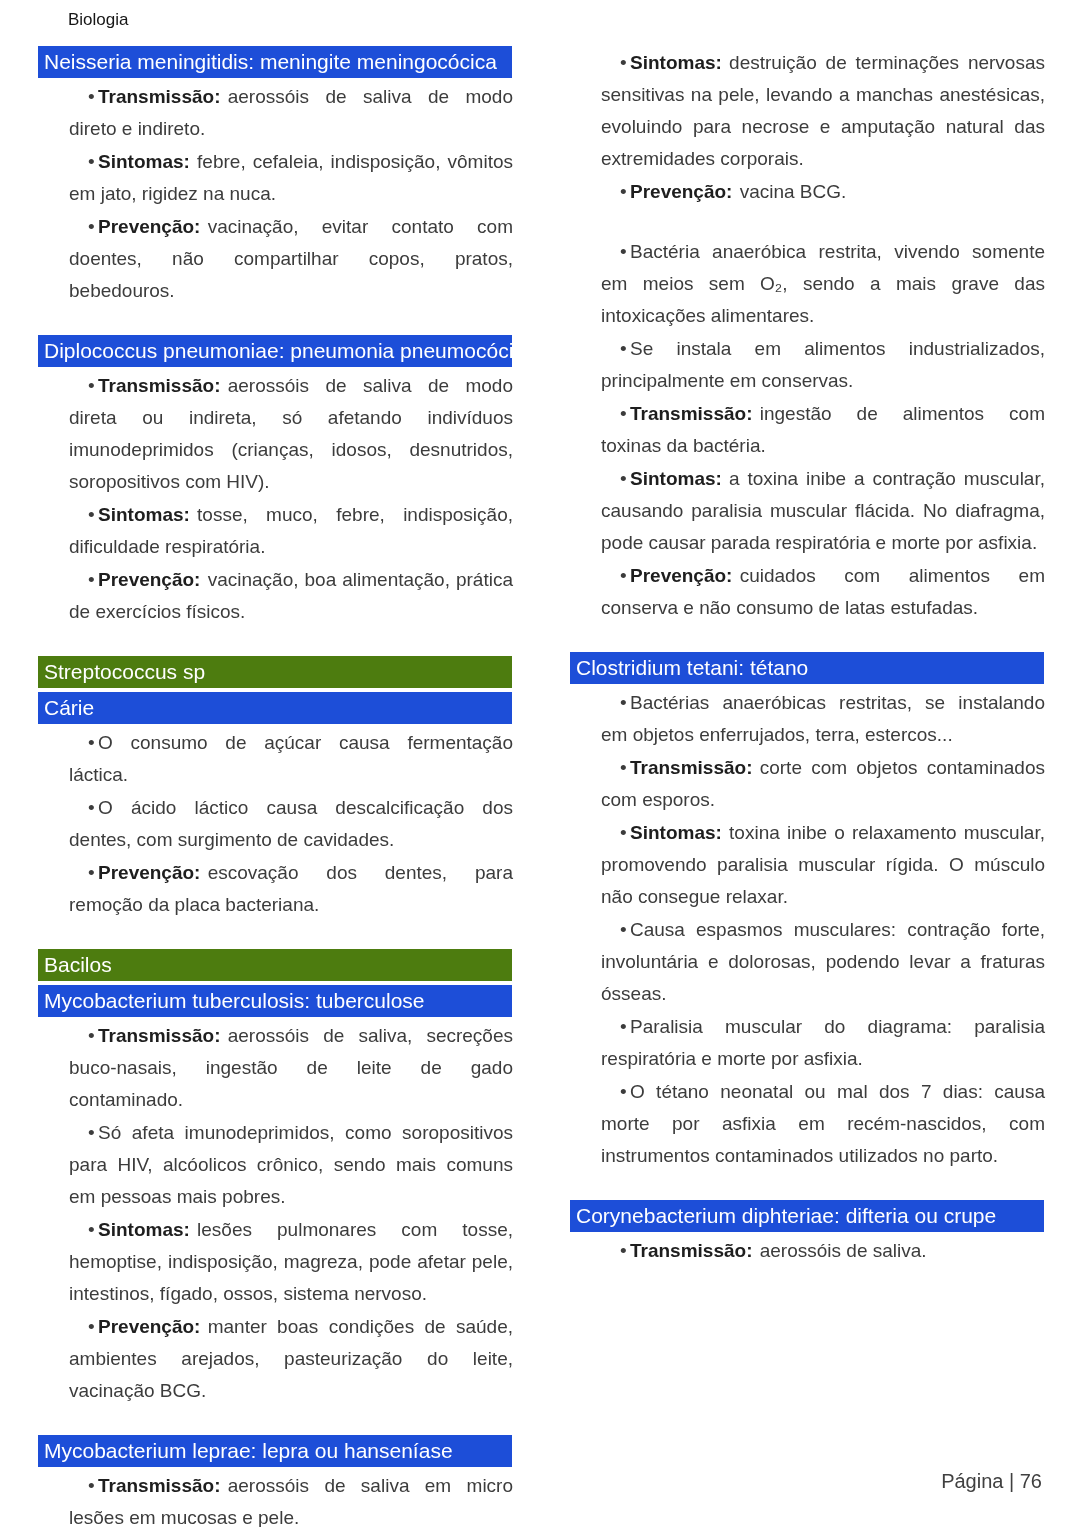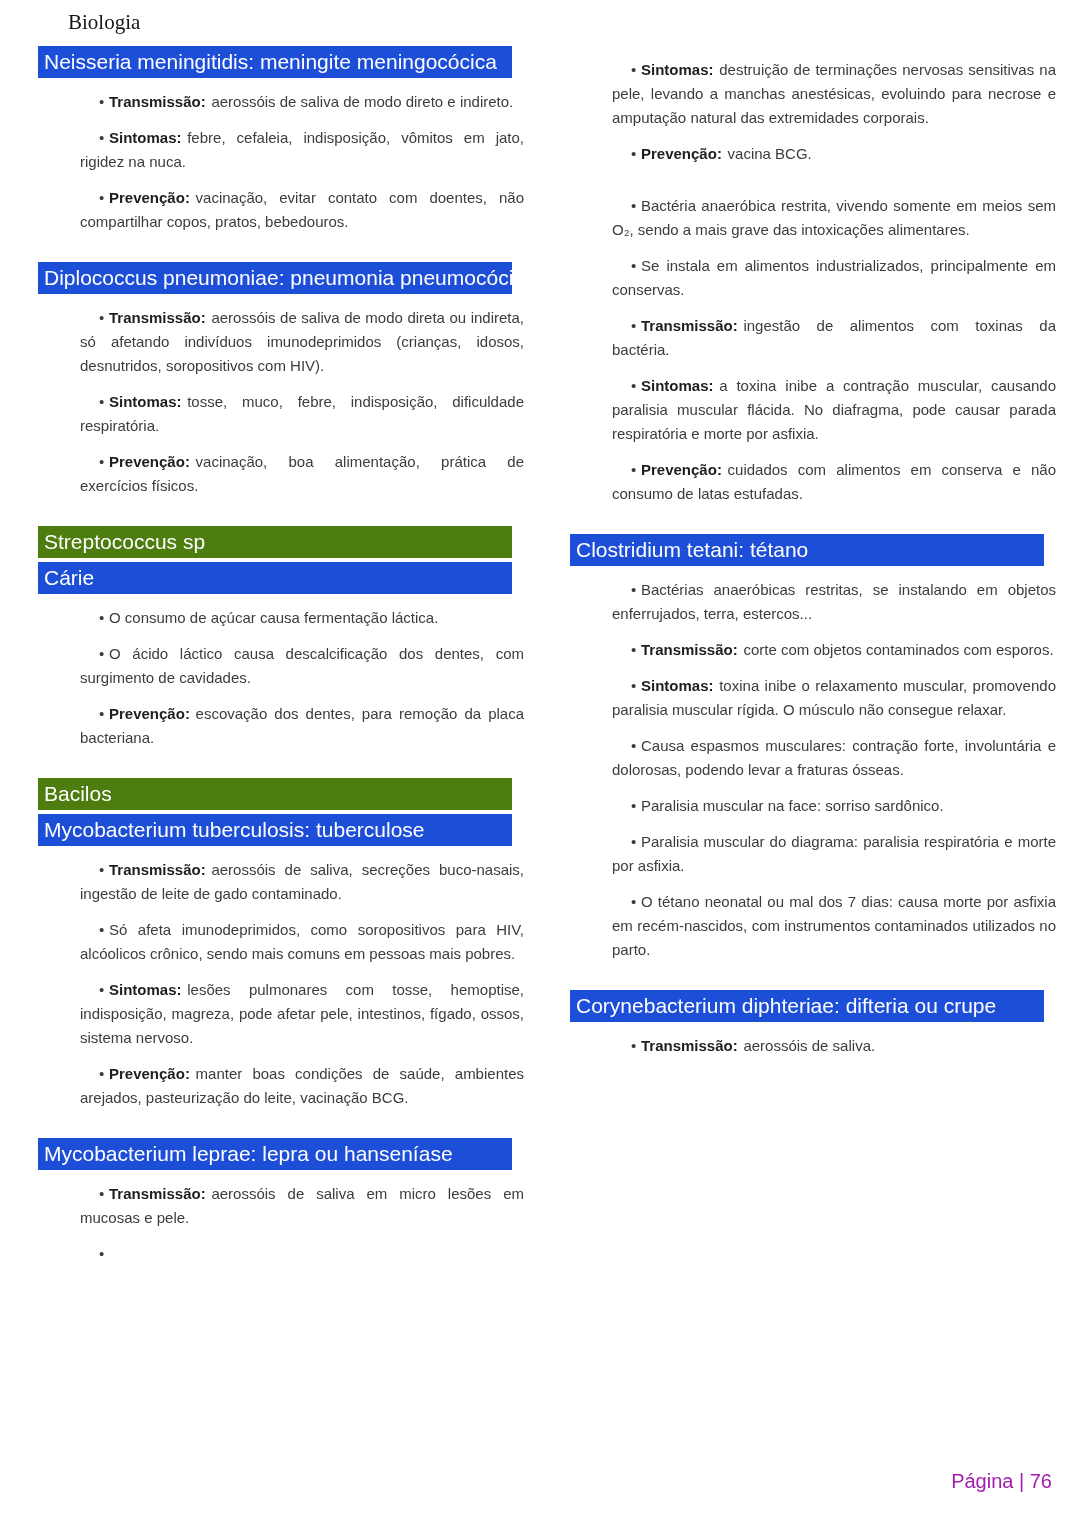--- a/index.html
+++ b/index.html
@@ -7,21 +7,21 @@
     position:relative;
     width:1080px;height:1527px;
     background:#ffffff;
     font-family:"Liberation Sans", sans-serif;
     color:#3c3c3c;
     overflow:hidden;
     margin:0 auto;
   }
   .doc-header{
     position:absolute;top:10px;left:68px;
-    font-size:21px;color:#161616;font-family:Liberation Serif, serif;
+    font-size:17px;color:#161616;
   }
   .columns{
     position:absolute;top:46px;left:38px;
     display:flex;gap:58px;
   }
   .col{width:474px;}
   .section + .section{margin-top:28px;}
   .bar{
     width:100%;
     box-sizing:border-box;
@@ -29,38 +29,38 @@
     height:32px;line-height:32px;
     font-size:21px;color:#ffffff;
     white-space:nowrap;overflow:hidden;
     margin-bottom:3px;
   }
   .bar + .bar{margin-top:4px;}
   .bar-dark{background:#1d4ed8;}
   .bar-light{background:#4d7c0f;}
   .body{padding-left:30px;}
   p.bullet{
-    margin:12px;
+    margin:1px;
     width:444px;
-    font-size:15px;line-height:24px;
+    font-size:19px;line-height:32px;
     text-align:justify;
     color:#3c3c3c;
   }
   p.bullet::before{
     content:"\2022";
     display:inline-block;
     margin-left:19px;
     width:10px;
     color:#3c3c3c;
   }
   .lab{font-weight:bold;color:#1e1e1e;}
   .lab:not(:empty){margin-right:.38em;}
   .doc-footer{
-    position:absolute;top:1470px;right:28px;
-    font-size:20px;color:#a21caf;
+    position:absolute;top:1470px;right:38px;
+    font-size:20px;color:#404040;
   }
 </style>
 </head>
 <body>
 
 <div class="page">
   <div class="doc-header">Biologia</div>
   <div class="columns">
     <div class="col" id="col-left">
         <section class="section">
@@ -122,21 +122,20 @@
             <p class="bullet"><span class="lab">Prevenção:</span><span class="txt">cuidados com alimentos em conserva e não consumo de latas estufadas.</span></p>
           </div>
         </section>
         <section class="section">
           <div class="bar bar-dark">Clostridium tetani: tétano</div>
           <div class="body">
             <p class="bullet"><span class="lab"></span><span class="txt">Bactérias anaeróbicas restritas, se instalando em objetos enferrujados, terra, estercos...</span></p>
             <p class="bullet"><span class="lab">Transmissão:</span><span class="txt">corte com objetos contaminados com esporos.</span></p>
             <p class="bullet"><span class="lab">Sintomas:</span><span class="txt">toxina inibe o relaxamento muscular, promovendo paralisia muscular rígida. O músculo não consegue relaxar.</span></p>
             <p class="bullet"><span class="lab"></span><span class="txt">Causa espasmos musculares: contração forte, involuntária e dolorosas, podendo levar a fraturas ósseas.</span></p>
-            <p class="bullet"><span class="lab"></span><span class="txt">Paralisia muscular na face: sorriso sardônico.</span></p>
             <p class="bullet"><span class="lab"></span><span class="txt">Paralisia muscular do diagrama: paralisia respiratória e morte por asfixia.</span></p>
             <p class="bullet"><span class="lab"></span><span class="txt">O tétano neonatal ou mal dos 7 dias: causa morte por asfixia em recém-nascidos, com instrumentos contaminados utilizados no parto.</span></p>
           </div>
         </section>
         <section class="section">
           <div class="bar bar-dark">Corynebacterium diphteriae: difteria ou crupe</div>
           <div class="body">
             <p class="bullet"><span class="lab">Transmissão:</span><span class="txt">aerossóis de saliva.</span></p>
           </div>
         </section>

